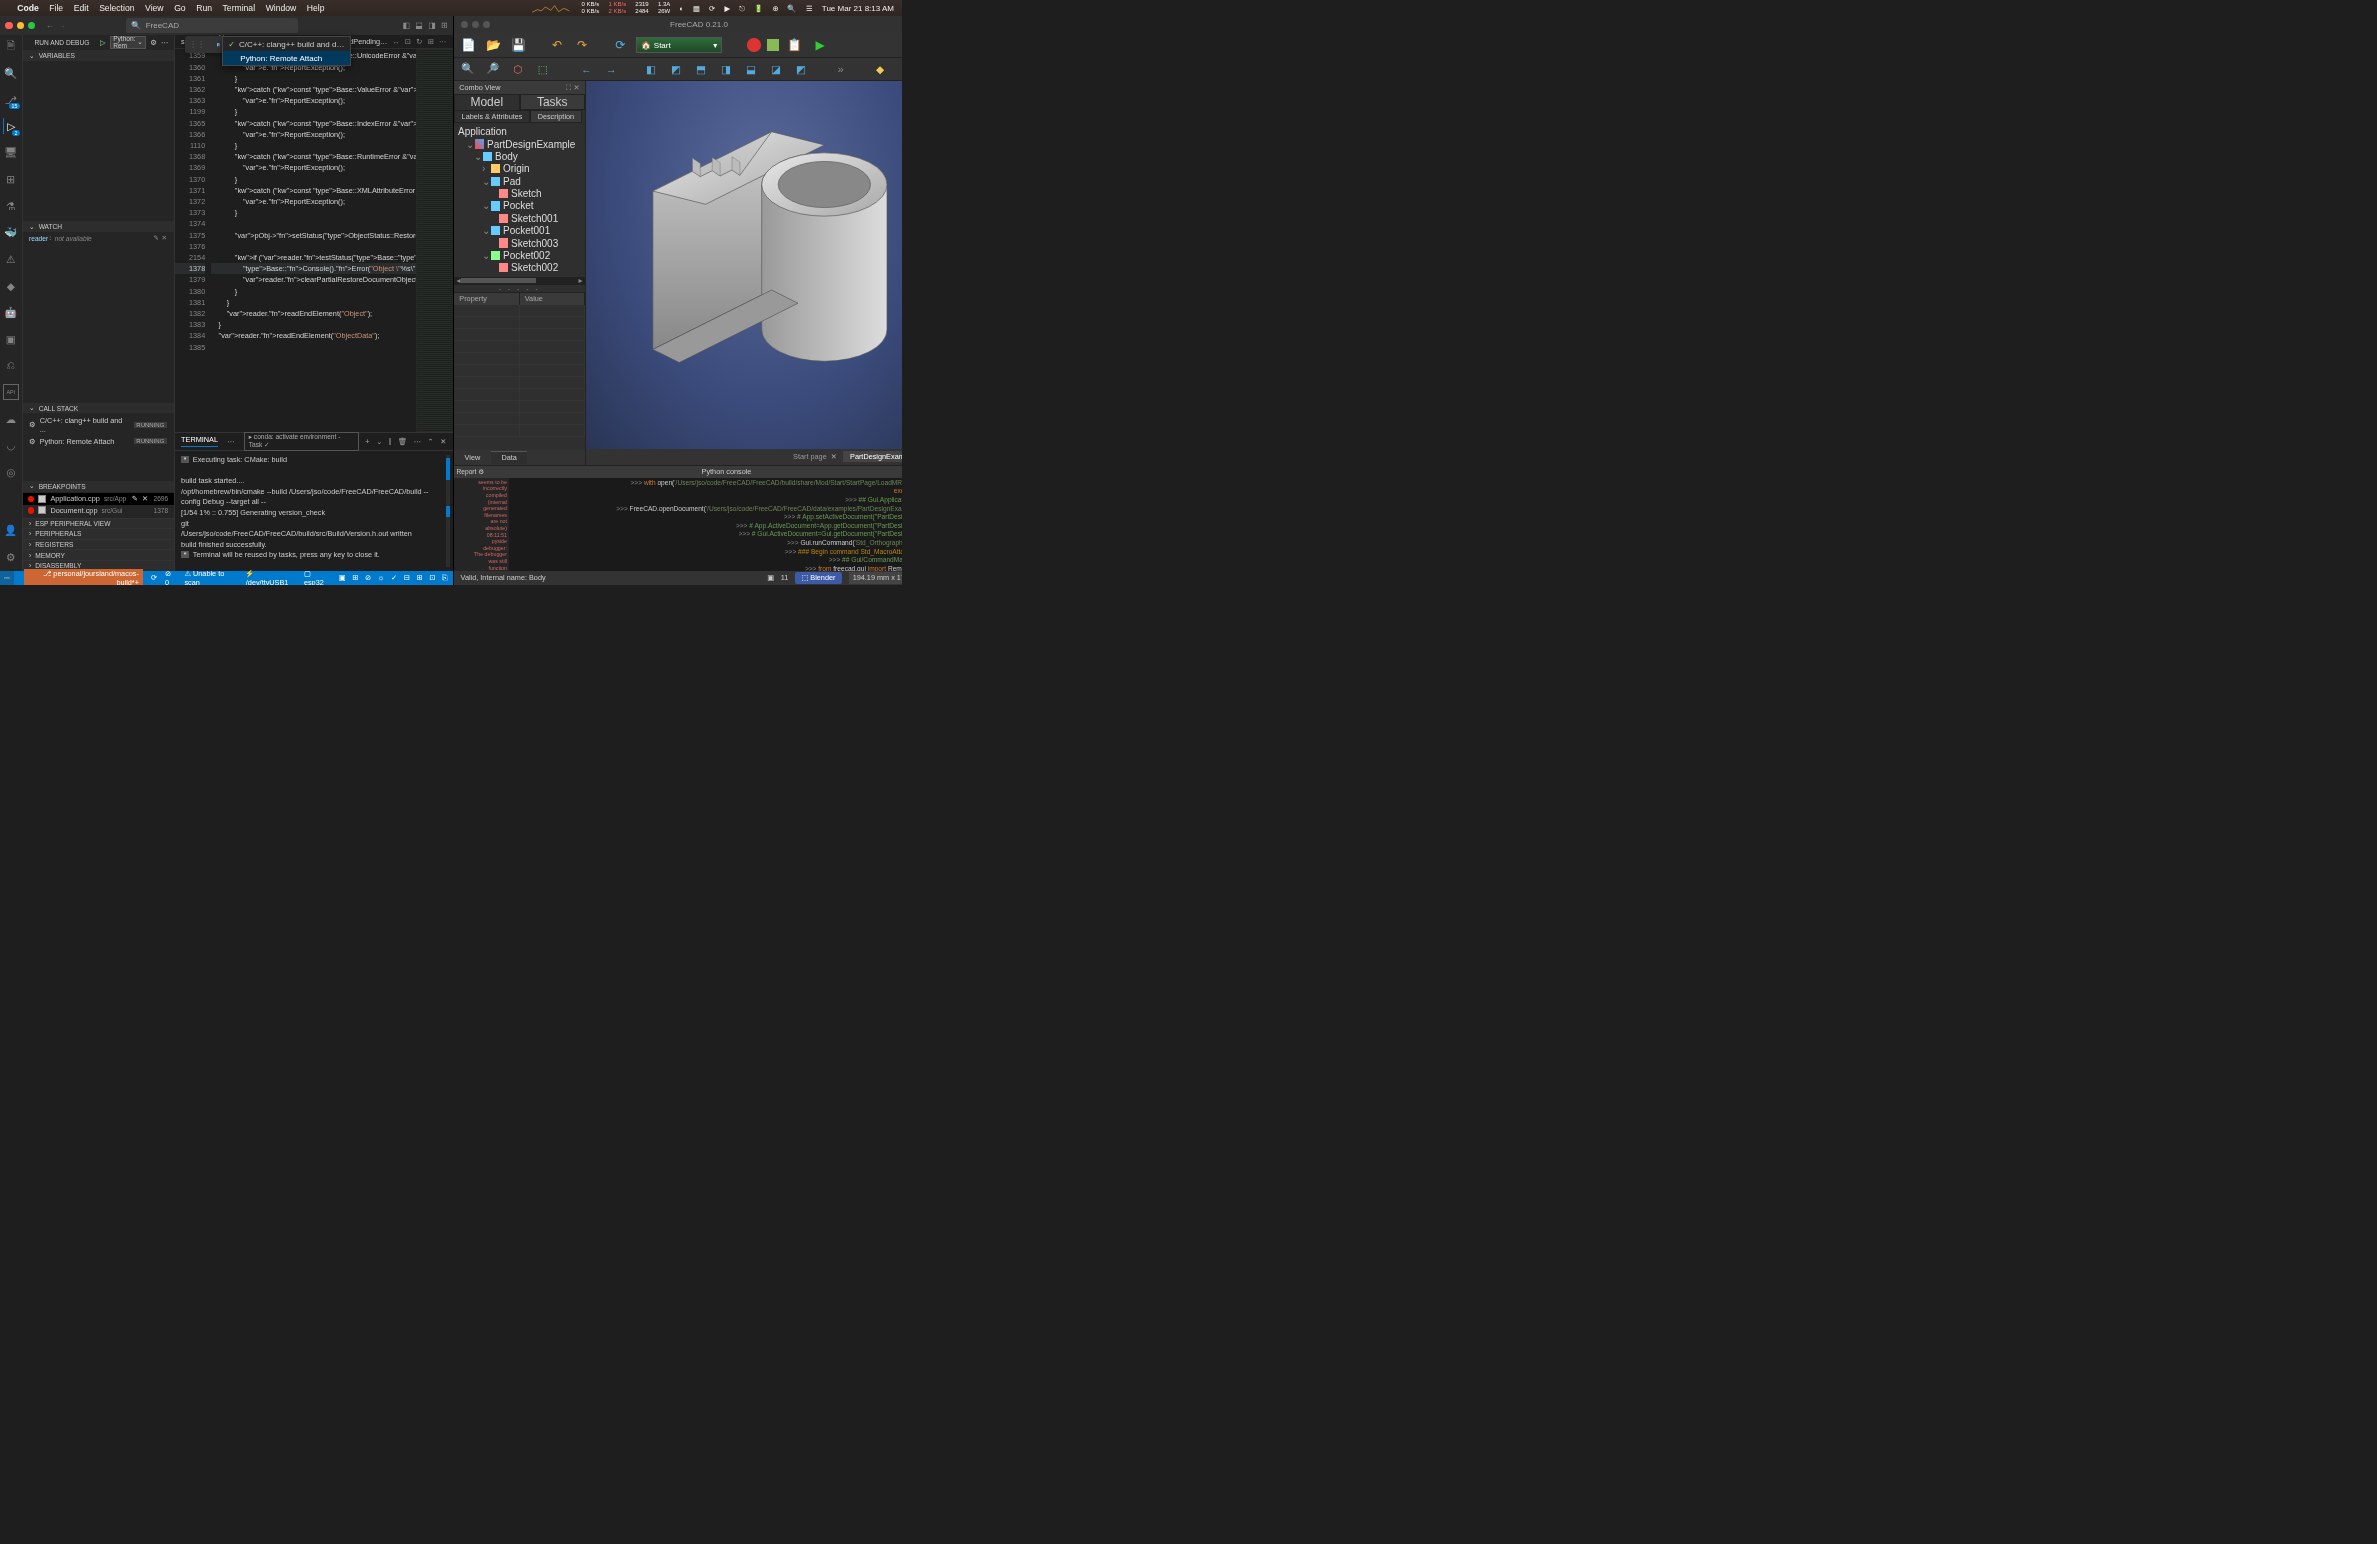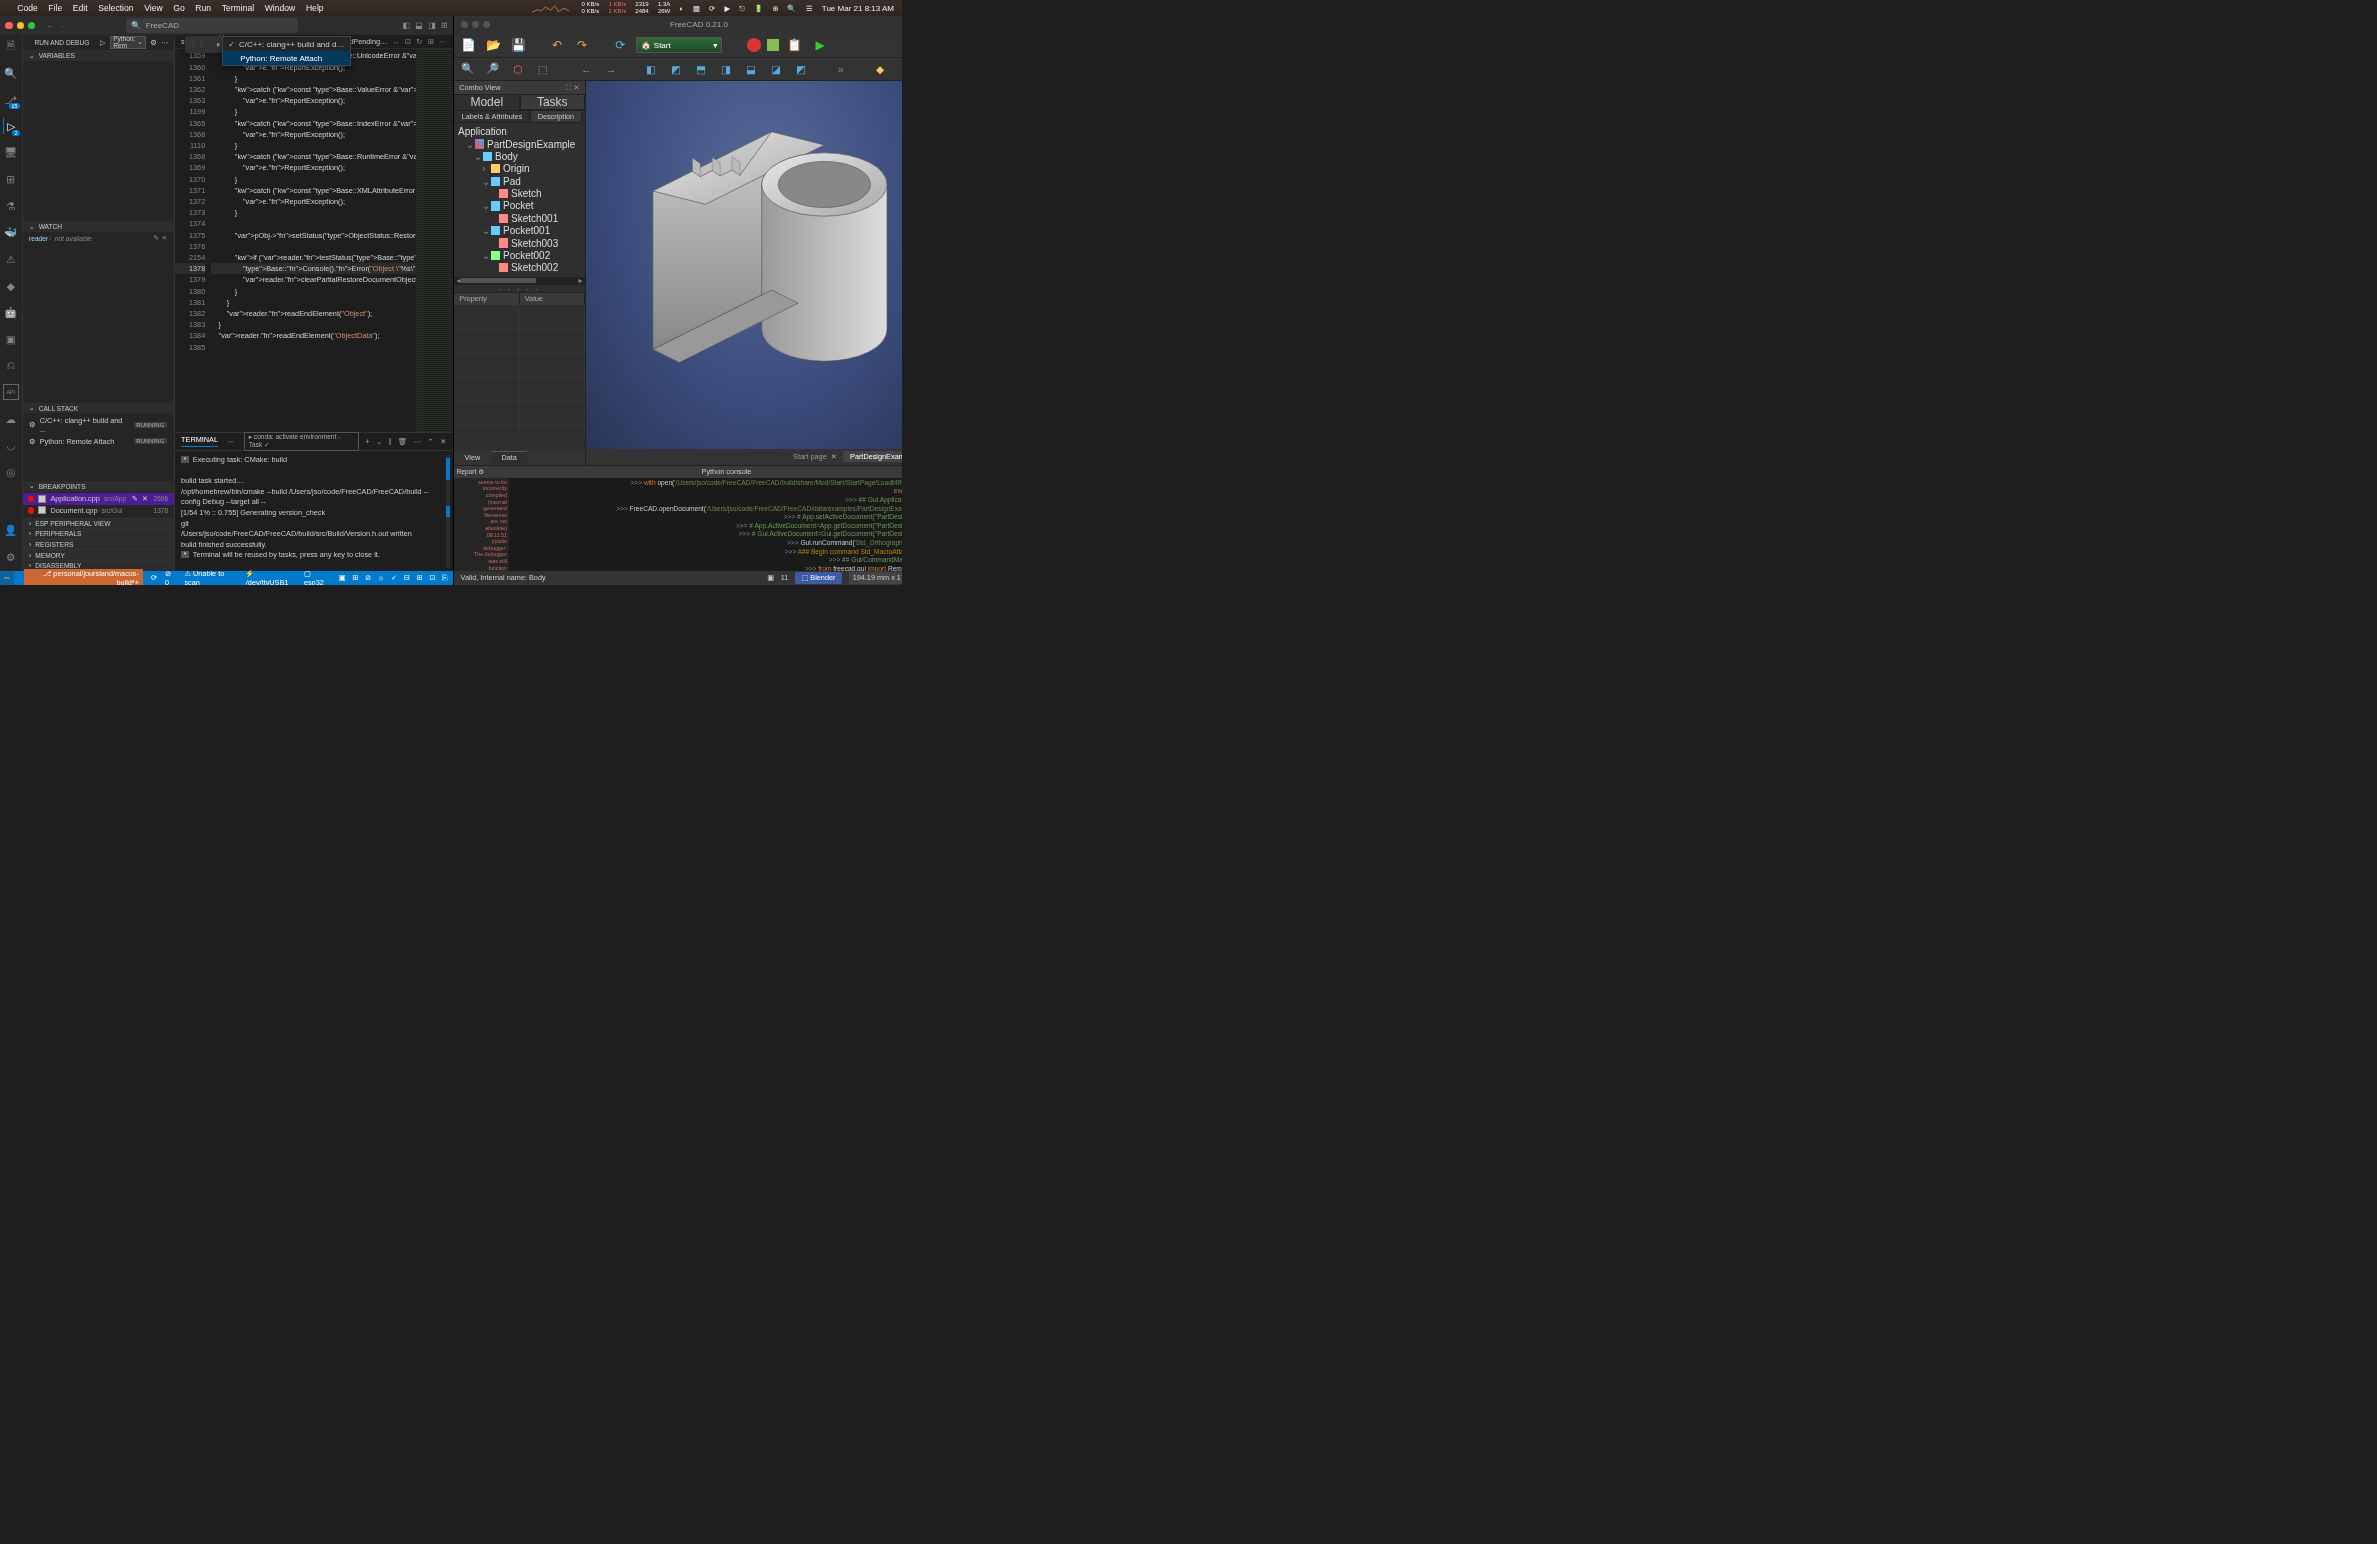--- a/index.html
+++ b/index.html
@@ -160,21 +160,21 @@
 .fc-statusbar { height:14.5px; background:#333; display:flex; align-items:center; padding:0 6.6px; font-size:7.3px; color:#ccc;}
 .fc-statusbar .right { margin-left:auto; display:flex; align-items:center; gap:6.6px;}
 .fc-statusbar .blender-btn { background:#3c5aa6; padding:1.3px 6.6px; border-radius:2px; color:#fff;}
 .fc-statusbar .dimbox { background:#444; padding:1.3px 4px; }
 </style>
 </head>
 <body>
 
 <div class="mac-menubar">
   <span class="apple"></span>
-  <span class="menu-item" style="font-weight:400">Code</span>
+  <span class="menu-item" style="font-weight:700">Code</span>
   <span class="menu-item">File</span>
   <span class="menu-item">Edit</span>
   <span class="menu-item">Selection</span>
   <span class="menu-item">View</span>
   <span class="menu-item">Go</span>
   <span class="menu-item">Run</span>
   <span class="menu-item">Terminal</span>
   <span class="menu-item">Window</span>
   <span class="menu-item">Help</span>
   <div class="status-right">
@@ -298,21 +298,21 @@
         <div class="callstack-row">
           <span>⚙</span>
           <span>Python: Remote Attach</span>
           <span class="status">RUNNING</span>
         </div>
       </div>
       <div style="height:33px"></div>
 
       <div class="section-title">⌄ <span>BREAKPOINTS</span></div>
       <div class="section-body">
-        <div class="bp-row" style="background:#4c1d95">
+        <div class="bp-row" style="background:#000000">
           <span class="dot"></span>
           <span class="checkbox"></span>
           <span>Application.cpp</span>
           <span class="path">src/App</span>
           <span style="margin-left:auto">✎</span>
           <span>✕</span>
           <span class="linenum">2696</span>
         </div>
         <div class="bp-row">
           <span class="dot"></span>

